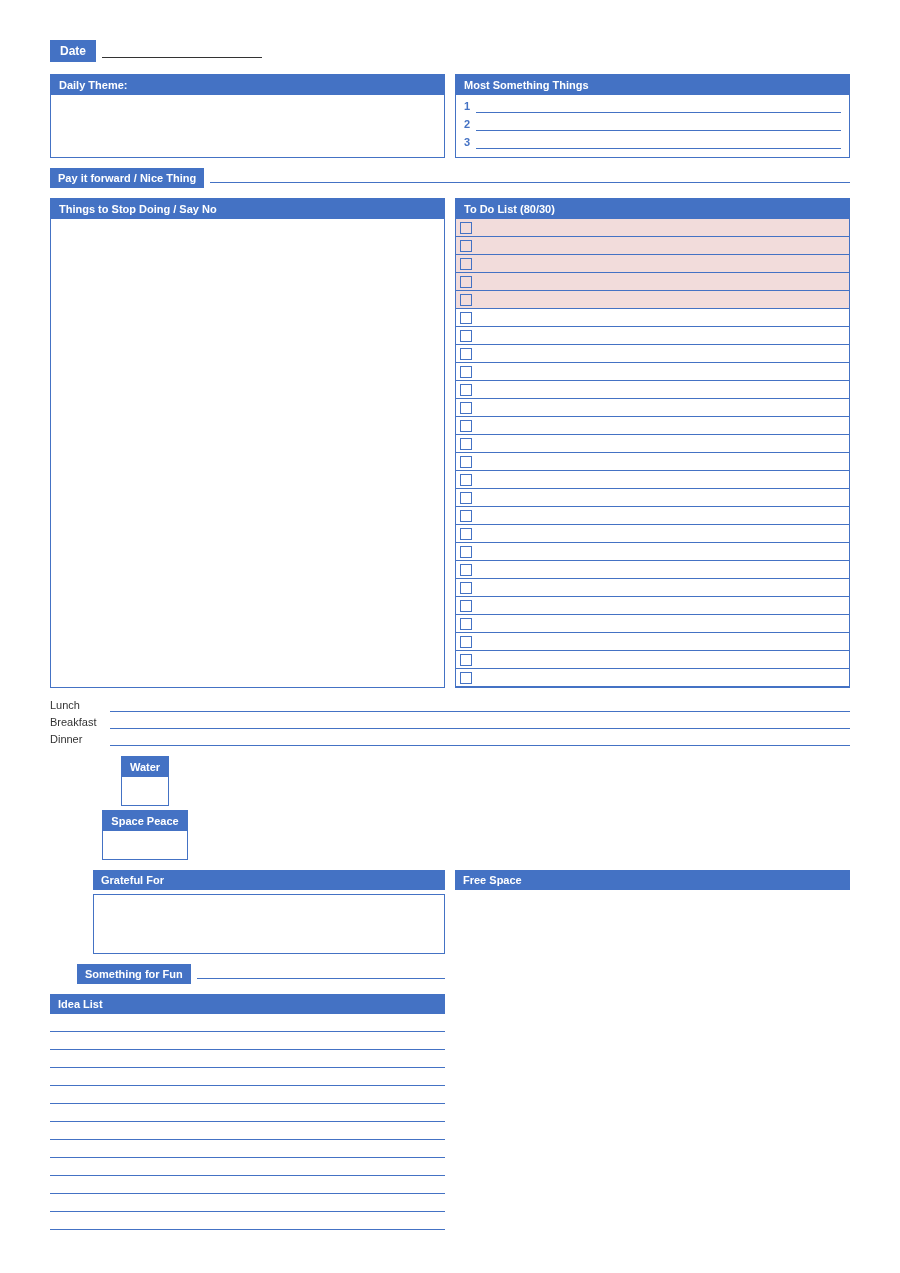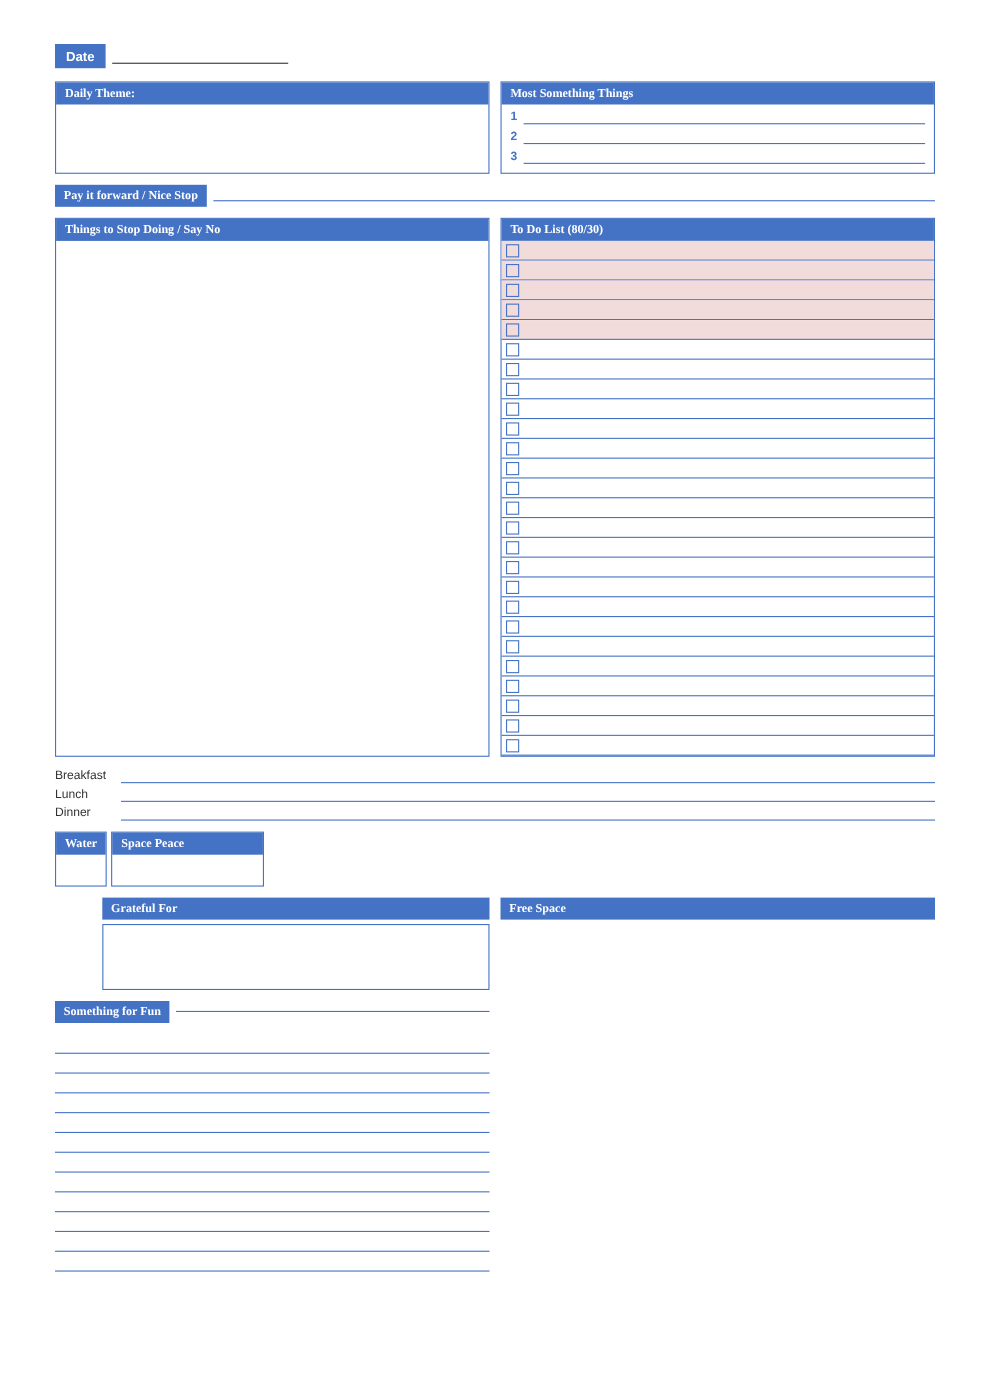--- a/index.html
+++ b/index.html
@@ -28,21 +28,20 @@
       width: 160px;
       margin-left: 6px;
       height: 18px;
     }
     .blue-header {
       background: #4472C4;
       color: #fff;
       font-weight: bold;
       padding: 4px 8px;
       font-size: 11px;
-      font-family: Liberation Serif, serif;
     }
     .section-box {
       border: 1.5px solid #4472C4;
     }
     .two-col {
       display: grid;
       grid-template-columns: 1fr 1fr;
       gap: 10px;
       margin-bottom: 10px;
     }
@@ -118,20 +117,21 @@
       grid-template-columns: 190px 1fr;
       gap: 0;
       margin-bottom: 10px;
     }
     .physical-col {
       border: 1.5px solid #4472C4;
       margin-right: 4px;
     }
     .water-mental-col {
       display: flex;
+      flex-direction: column;
       gap: 4px;
       align-items: center;
     }
     .water-box {
       border: 1.5px solid #4472C4;
     }
     .mental-box {
       border: 1.5px solid #4472C4;
       flex: 1;
     }
@@ -200,21 +200,21 @@
       <div class="mit-item">
         <span class="mit-num">3</span>
         <div class="mit-line"></div>
       </div>
     </div>
   </div>
 </div>
 
 <div class="pay-forward-section full-width">
   <div style="display:flex; align-items:center; gap:6px;">
-    <span class="blue-header" style="white-space:nowrap;">Pay it forward / Nice Stop</span>
+    <span class="blue-header" style="white-space:nowrap;">Pay it forward / Nice Thing</span>
     <div style="flex:1; border-bottom:1.5px solid #4472C4;height:10px;"></div>
   </div>
 </div>
 
 <div class="two-col">
   <div class="section-box">
     <div class="blue-header">Things to Stop Doing / Say No</div>
     <div style="min-height:130px; padding:4px;"></div>
   </div>
   <div class="section-box">
@@ -323,25 +323,25 @@
         <div class="todo-row">
           <span class="todo-checkbox"></span>
           <div class="todo-text-area"></div>
         </div>
       </div>
   </div>
 </div>
 
 <div class="meals-section section-wrapper">
   <div class="meal-row">
+    <span class="meal-label">Lunch</span>
+    <div class="meal-line"></div>
+  </div>
+  <div class="meal-row">
     <span class="meal-label">Breakfast</span>
-    <div class="meal-line"></div>
-  </div>
-  <div class="meal-row">
-    <span class="meal-label">Lunch</span>
     <div class="meal-line"></div>
   </div>
   <div class="meal-row">
     <span class="meal-label">Dinner</span>
     <div class="meal-line"></div>
   </div>
 </div>
 
 <div class="health-section section-wrapper">
   <div class="water-mental-col">
@@ -358,27 +358,28 @@
 
 <div class="main-layout">
   <div class="left-col">
 
     <div class="section-wrapper grateful-section">
       <div class="blue-header">Grateful For</div>
       <div class="grateful-inner"></div>
     </div>
 
     <div class="fun-section section-wrapper">
-      <div style="display:flex; gap:6px;">
+      <div style="display:flex; align-items:center; gap:6px;margin-left:27px;">
         <span class="blue-header" style="white-space:nowrap;">Something for Fun</span>
         <div style="flex:1; border-bottom:1.5px solid #4472C4;height:10px;"></div>
       </div>
     </div>
 
     <div class="idea-section section-wrapper">
+      <div class="blue-header">Idea List</div>
       <div id="idea-lines-container">
           <div class="idea-line"></div>
           <div class="idea-line"></div>
           <div class="idea-line"></div>
           <div class="idea-line"></div>
           <div class="idea-line"></div>
           <div class="idea-line"></div>
           <div class="idea-line"></div>
           <div class="idea-line"></div>
           <div class="idea-line"></div>

